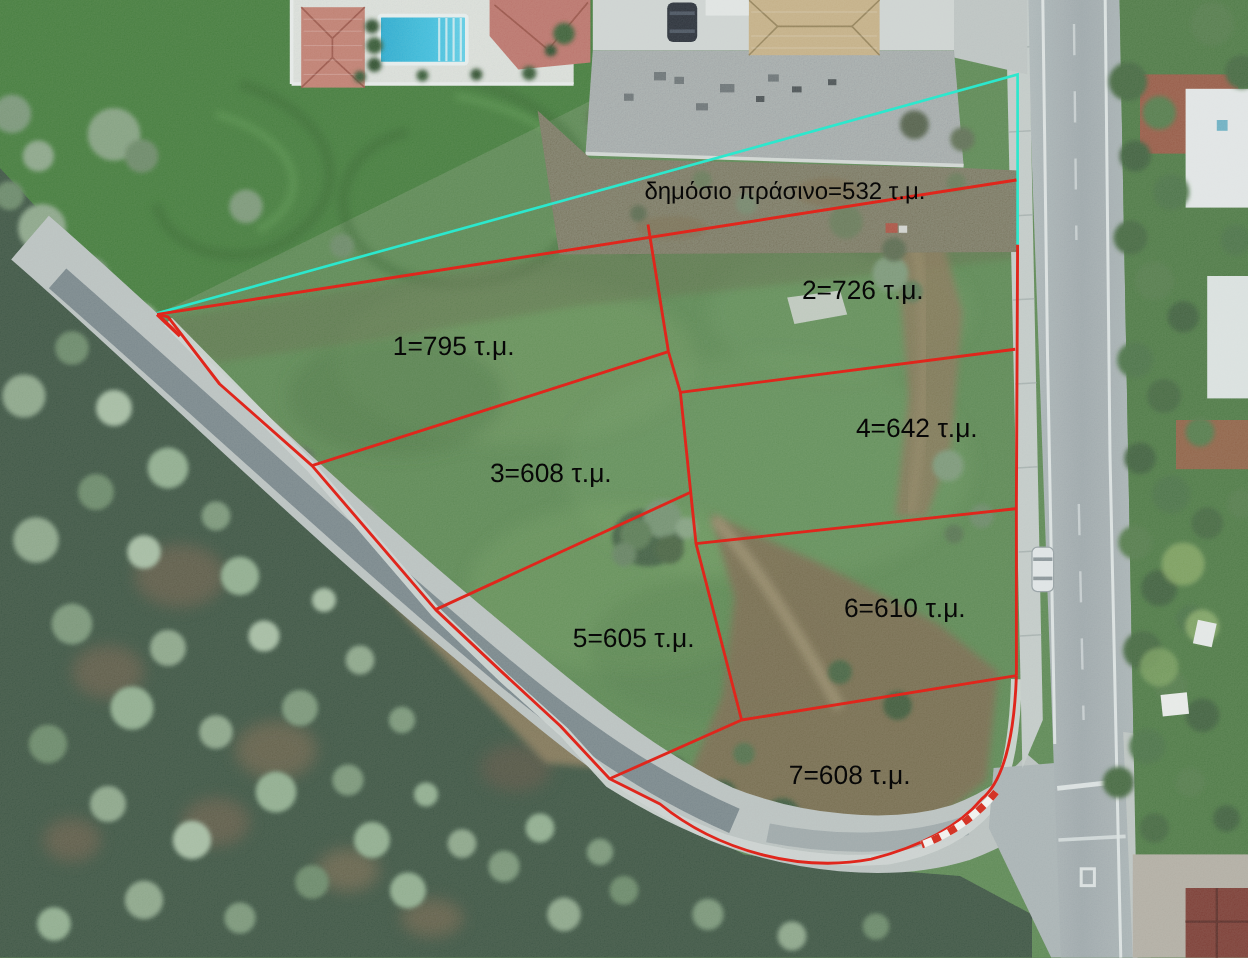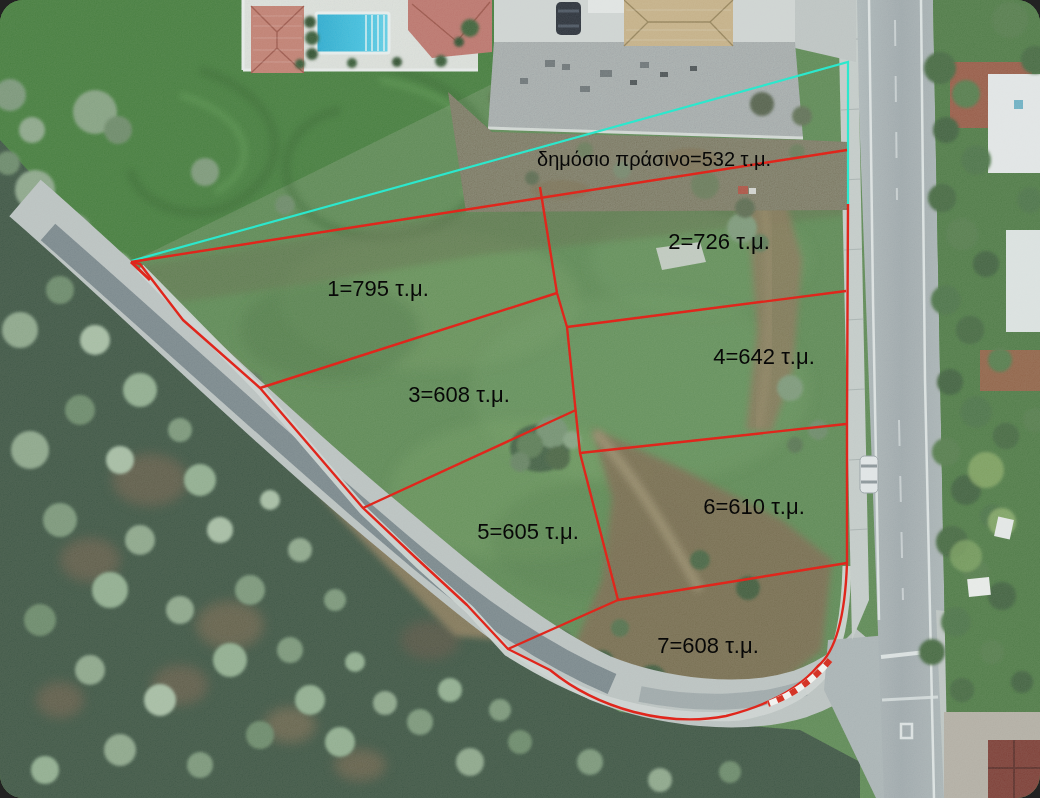--- a/index.html
+++ b/index.html
@@ -1,16 +1,16 @@
 <!DOCTYPE html>
 <html><head>
 <meta charset="utf-8">
 <style>
   html,body{margin:0;padding:0;background:#222;}
-  #stage{position:relative;width:1040px;height:798px;overflow:hidden;font-family:"Liberation Sans",sans-serif;border-radius:23px;}
+  #stage{position:relative;width:1040px;height:798px;overflow:hidden;font-family:"Liberation Sans",sans-serif;}
   svg{display:block;}
   .lbl{font-family:"Liberation Sans",sans-serif;fill:#070707;font-size:22px;}
   .lbl.small{font-size:20px;}
 </style>
 </head>
 <body>
 
 <div id="stage">
 <svg width="1040" height="798" viewBox="0 0 1040 798" xmlns="http://www.w3.org/2000/svg">
   <defs>

